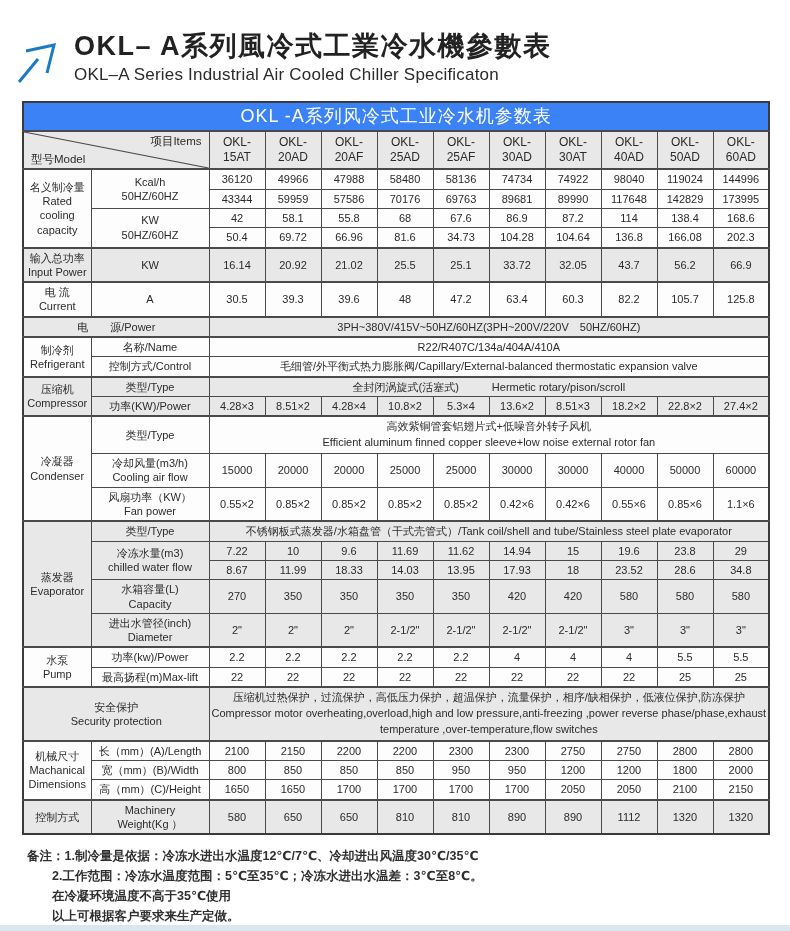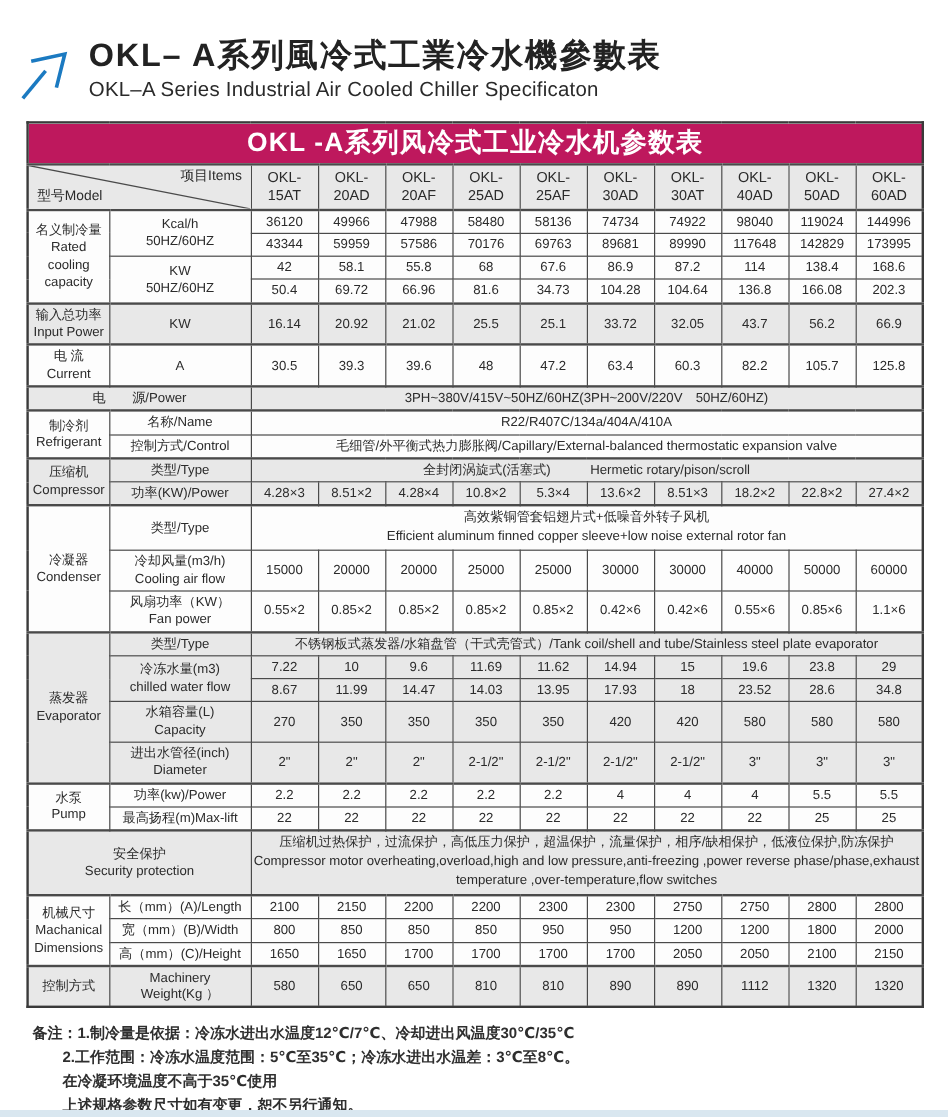--- a/index.html
+++ b/index.html
@@ -18,21 +18,21 @@
     border-collapse:collapse;table-layout:fixed;
     width:746px;margin:15px 0 0 22px;
     border:2px solid #3a3a3a;
   }
   table.spec td{
     border:1px solid #4a4a4a;text-align:center;vertical-align:middle;
     padding:2px 1px;font-size:11px;line-height:1.3;white-space:pre-line;
     overflow:hidden;
   }
   tr.banner td{
-    background:#be185d;color:#fff;font-size:22px;font-weight:700;
+    background:#3b82f6;color:#fff;font-size:18px;font-weight:400;
     height:21px;letter-spacing:1px;border-color:#3a3a3a;white-space:nowrap;
   }
   tr.head td{background:#e8e8e8;height:32px;font-size:12px;line-height:1.25;}
   td.corner{position:relative;padding:0;}
   td.corner .c-model{position:absolute;left:7px;bottom:2px;font-size:11.5px;}
   td.corner .c-items{position:absolute;right:7px;top:2px;font-size:11.5px;text-align:center;}
   td.corner svg{position:absolute;inset:0;width:100%;height:100%;}
   tr.white td{background:#fdfdfd;}
   tr.gray td{background:#e8e8e8;}
   tr.sec td{border-top-width:2px;}
@@ -276,21 +276,21 @@
         <td class="val">11.62</td>
         <td class="val">14.94</td>
         <td class="val">15</td>
         <td class="val">19.6</td>
         <td class="val">23.8</td>
         <td class="val">29</td>
       </tr>
       <tr class="gray">
         <td class="val">8.67</td>
         <td class="val">11.99</td>
-        <td class="val">14.47</td>
+        <td class="val">18.33</td>
         <td class="val">14.03</td>
         <td class="val">13.95</td>
         <td class="val">17.93</td>
         <td class="val">18</td>
         <td class="val">23.52</td>
         <td class="val">28.6</td>
         <td class="val">34.8</td>
       </tr>
       <tr class="gray">
         <td class="item">水箱容量(L)
@@ -411,16 +411,17 @@
         <td class="val">1320</td>
         <td class="val">1320</td>
       </tr>
     </tbody>
   </table>
 
 <div class="notes">
     <div>备注：1.制冷量是依据：冷冻水进出水温度12℃/7℃、冷却进出风温度30℃/35℃</div>
     <div>　　2.工作范围：冷冻水温度范围：5℃至35℃；冷冻水进出水温差：3℃至8℃。</div>
     <div>　　在冷凝环境温度不高于35℃使用</div>
+    <div>　　以上可根据客户要求来生产定做。</div>
     <div>　　上述规格参数尺寸如有变更，恕不另行通知。</div>
   </div>
 
 <div class="bottom-strip"></div>
 
 </body></html>

